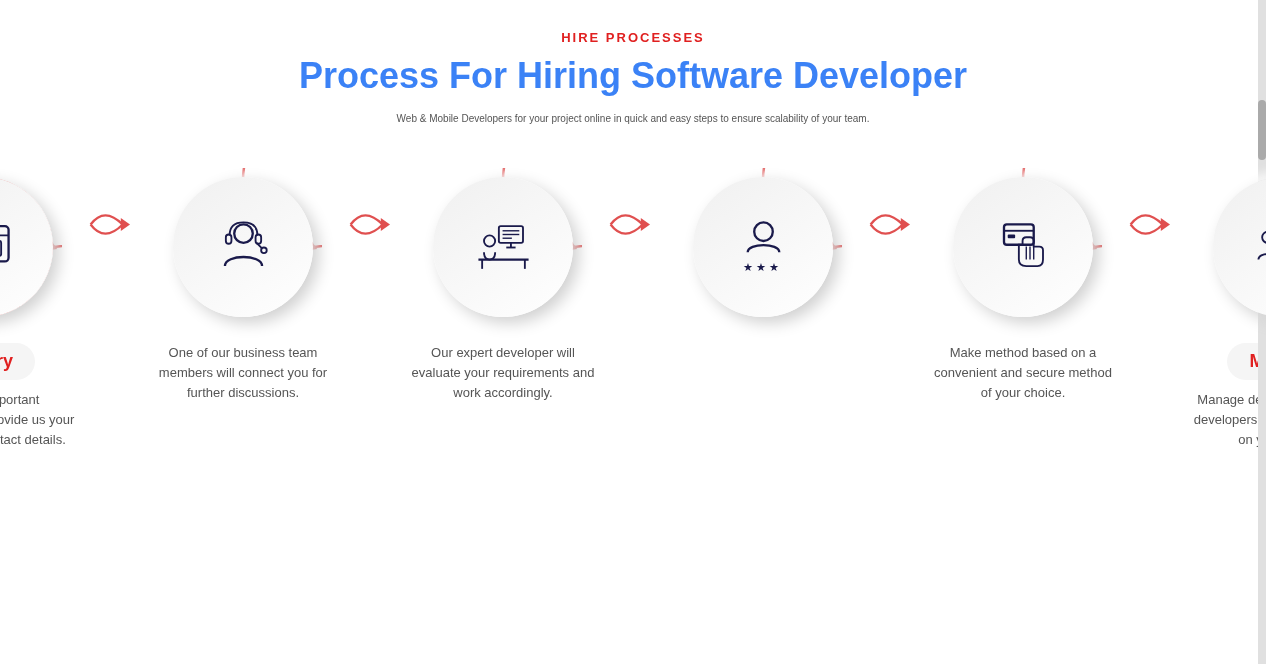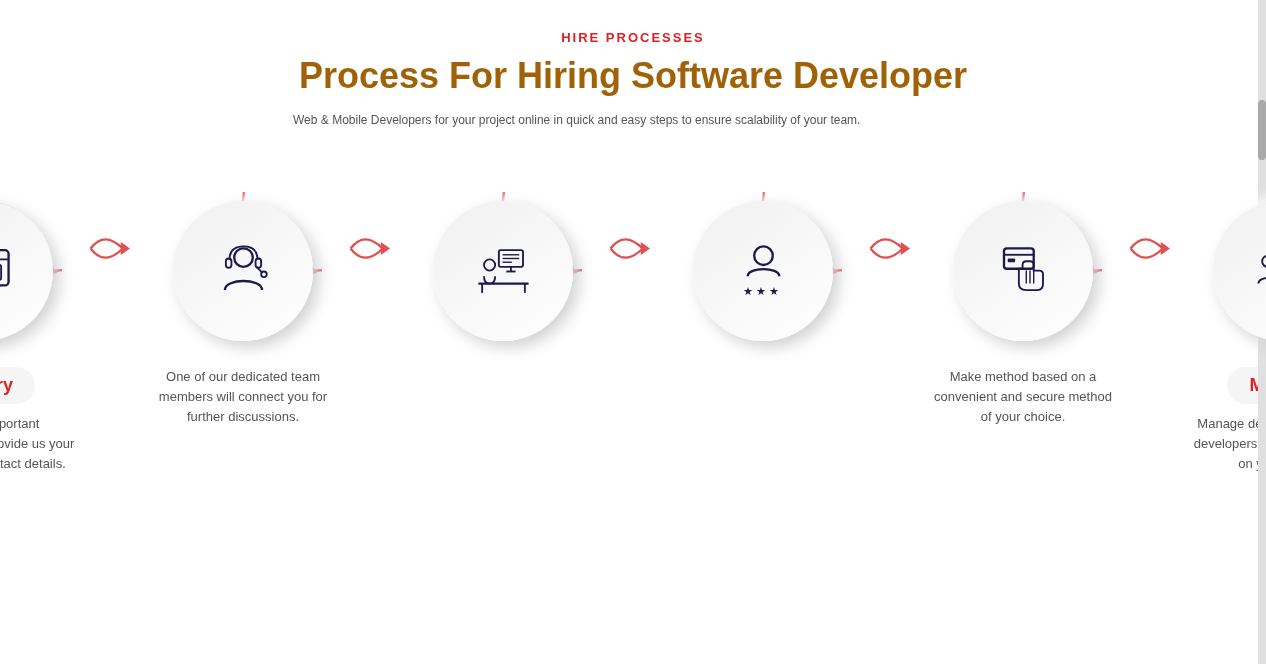--- a/index.html
+++ b/index.html
@@ -24,30 +24,30 @@
       letter-spacing: 2px;
       color: #e02020;
       text-transform: uppercase;
       margin-bottom: 10px;
     }
 
     .section-title {
       text-align: center;
       font-size: 36px;
       font-weight: 800;
-      color: #a16207;
+      color: #3b82f6;
       margin-bottom: 14px;
     }
 
     .section-desc {
-      text-align: left;
-      font-size: 12px;
+      text-align: center;
+      font-size: 10px;
       color: #555;
       max-width: 680px;
-      margin: 0 auto 61px;
+      margin: 0 auto 40px;
       line-height: 1.6;
     }
 
     .steps-row {
       display: flex;
       align-items: flex-start;
       justify-content: center;
       gap: 0;
       position: relative;
       padding: 0 10px;
@@ -217,21 +217,21 @@
             <path d="M15,55 C15,42 55,42 55,55" stroke="#1a1a4b" stroke-width="2.5" fill="none"></path>
 
             <path d="M20,22 Q20,8 35,8 Q50,8 50,22" stroke="#1a1a4b" stroke-width="2" fill="none"></path>
             <rect x="16" y="21" width="6" height="10" rx="3" stroke="#1a1a4b" stroke-width="2"></rect>
             <rect x="48" y="21" width="6" height="10" rx="3" stroke="#1a1a4b" stroke-width="2"></rect>
             <line x1="49" y1="30" x2="55" y2="36" stroke="#1a1a4b" stroke-width="2"></line>
             <circle cx="57" cy="38" r="3" stroke="#1a1a4b" stroke-width="2"></circle>
           </svg>
         </div>
       </div>
-      <p class="step-desc">One of our dedicated team members will connect you for further discussions.</p>
+      <p class="step-desc">One of our business team members will connect you for further discussions.</p>
     </div>
 
     <div class="arrow-connector">
       <svg viewBox="0 0 60 60" fill="none">
         <path d="M5,30 Q20,10 40,30 Q20,50 5,30" fill="none" stroke="#e05050" stroke-width="2.5"></path>
         <polygon points="38,23 48,30 38,37" fill="#e05050"></polygon>
       </svg>
     </div>
 
     <div class="step-item">
@@ -254,20 +254,21 @@
 
             <circle cx="20" cy="28" r="6" stroke="#1a1a4b" stroke-width="2"></circle>
             <path d="M14,40 Q14,48 20,48 Q26,48 26,40" stroke="#1a1a4b" stroke-width="2" fill="none"></path>
 
             <line x1="8" y1="48" x2="62" y2="48" stroke="#1a1a4b" stroke-width="2.5"></line>
             <line x1="12" y1="48" x2="12" y2="58" stroke="#1a1a4b" stroke-width="2"></line>
             <line x1="58" y1="48" x2="58" y2="58" stroke="#1a1a4b" stroke-width="2"></line>
           </svg>
         </div>
       </div>
+      <p class="step-desc">Our expert developer will evaluate your requirements and work accordingly.</p>
     </div>
 
     <div class="arrow-connector">
       <svg viewBox="0 0 60 60" fill="none">
         <path d="M5,30 Q20,10 40,30 Q20,50 5,30" fill="none" stroke="#e05050" stroke-width="2.5"></path>
         <polygon points="38,23 48,30 38,37" fill="#e05050"></polygon>
       </svg>
     </div>
 
     <div class="step-item">

